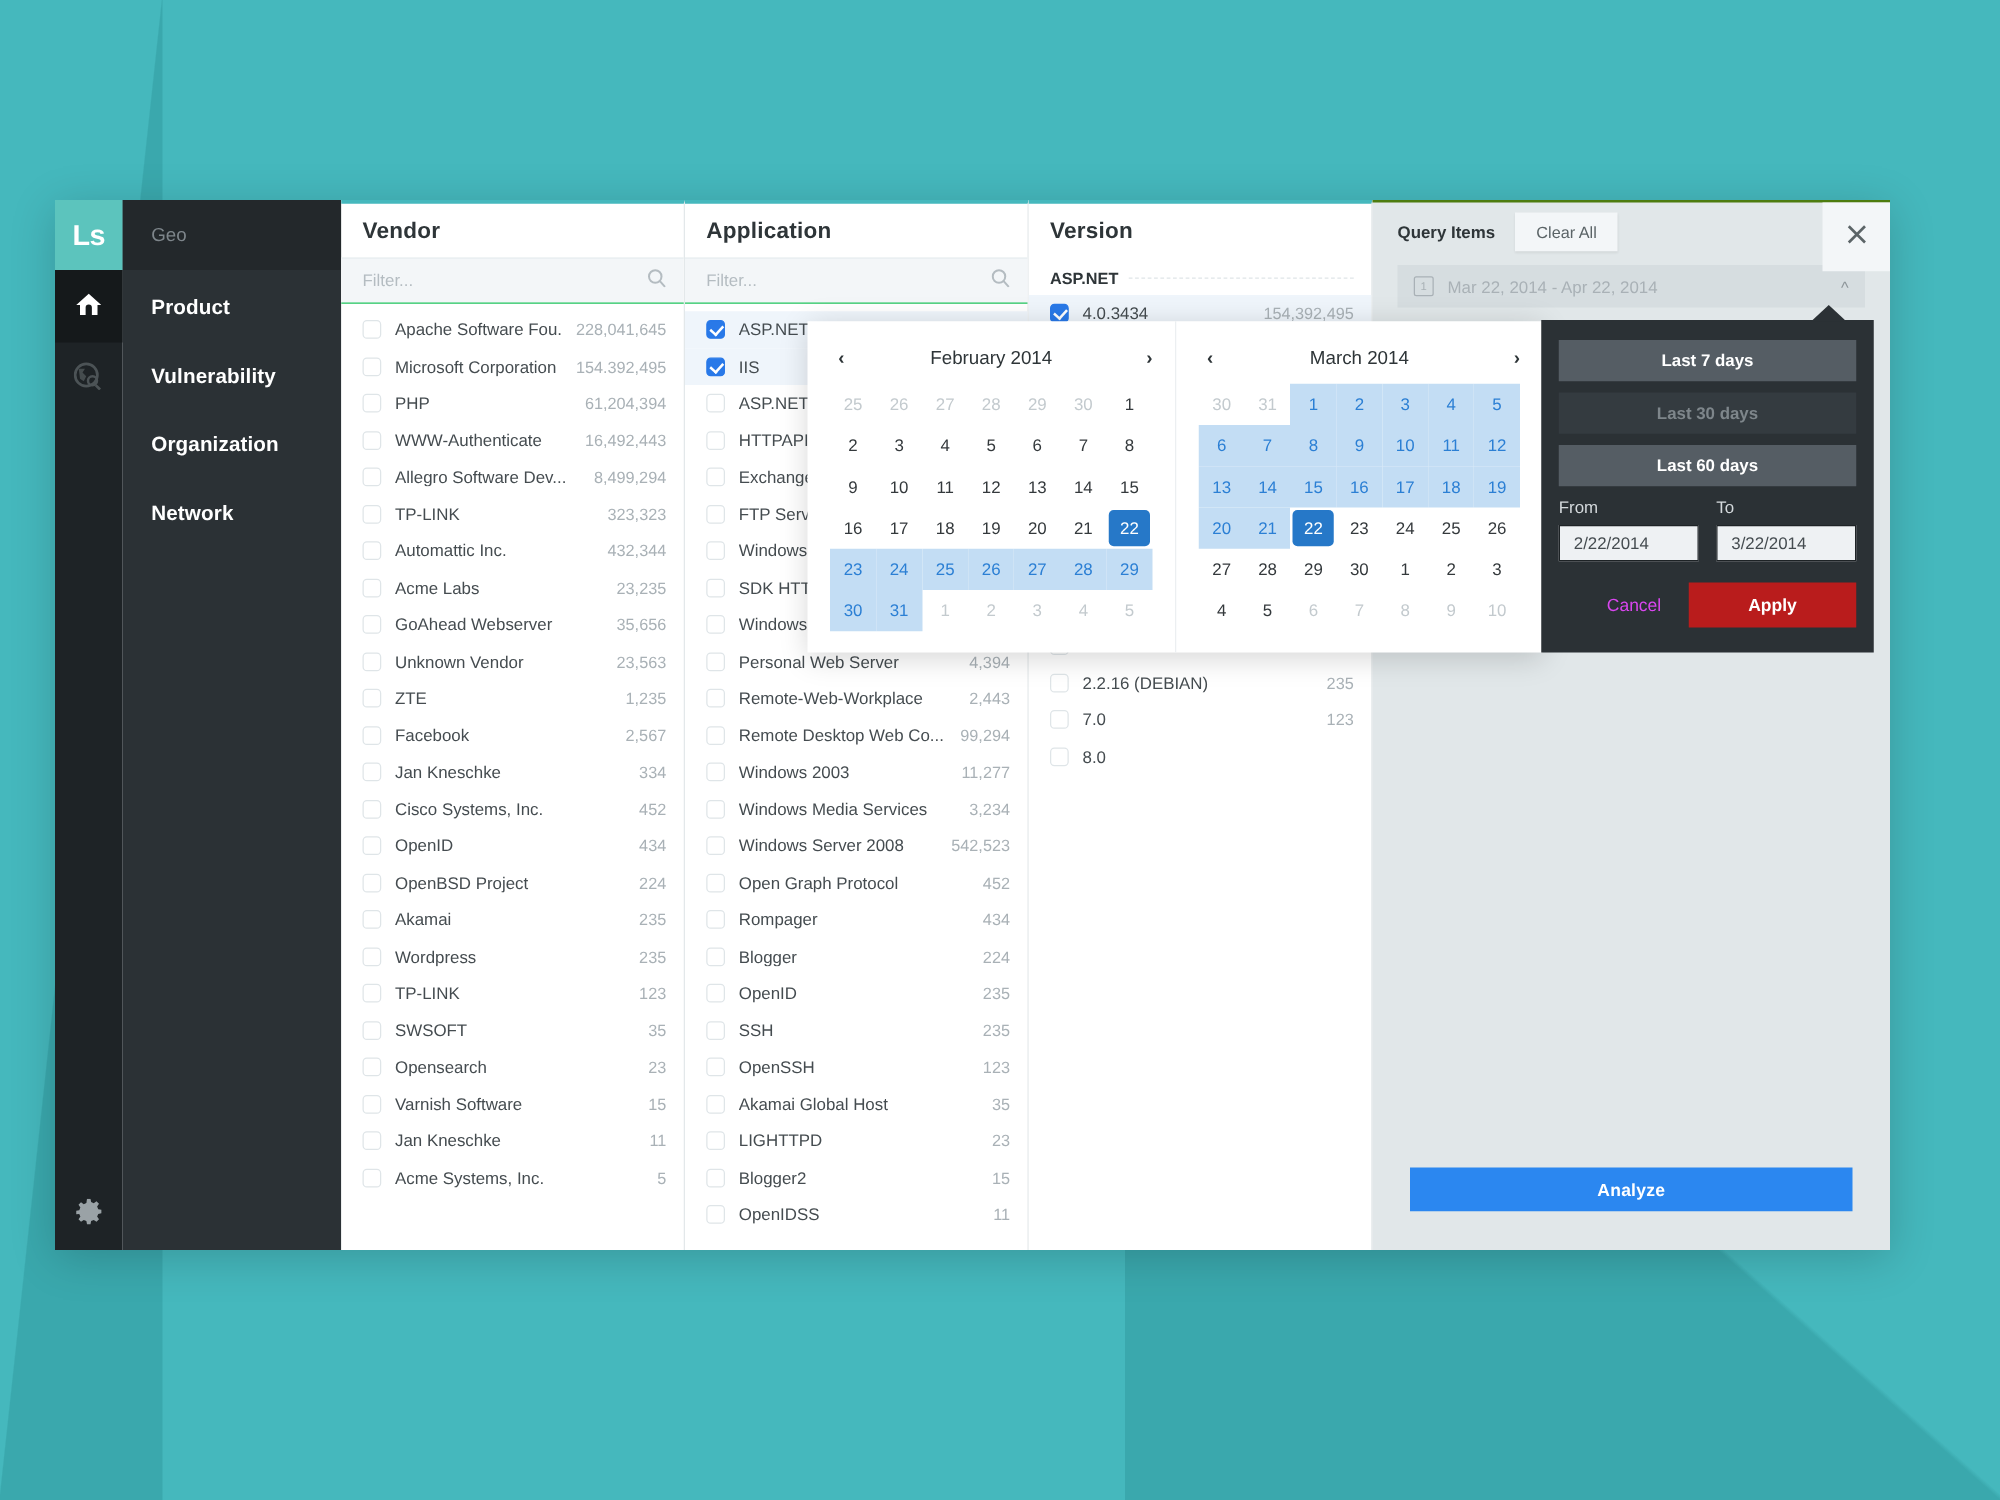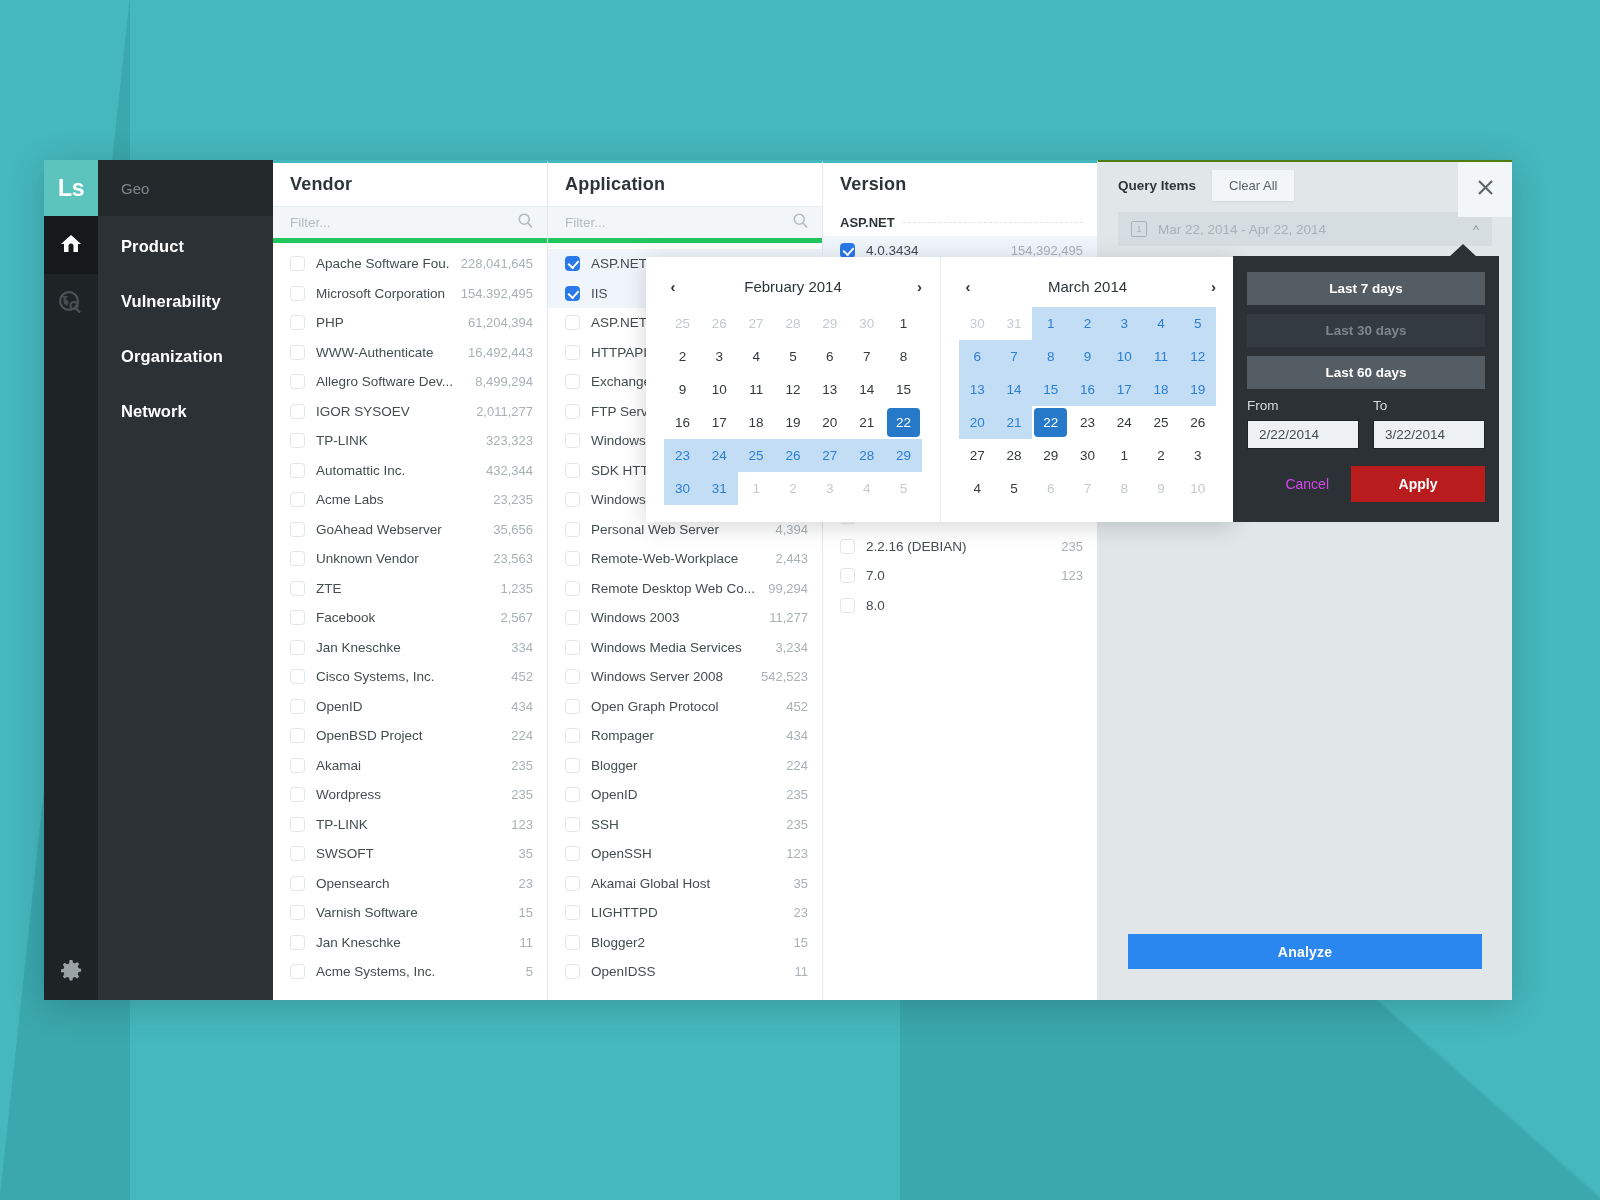--- a/index.html
+++ b/index.html
@@ -59,21 +59,21 @@
   .cols { display:flex; flex:none; }
   .col {
     width:275px; background:#fff; border-right:1px solid #e3e8ea;
     height:840px; position:relative; border-top:3px solid #45b8bd;
   }
   .col-head {
     height:43px; display:flex; align-items:center; padding-left:17px;
     font-size:18px; font-weight:bold; color:#2e3538; letter-spacing:.2px;
   }
   .filter {
-    height:37px; background:#f3f6f8; border-top:1px solid #e8edef; border-bottom:5px solid #22c55e;
+    height:37px; background:#f3f6f8; border-top:1px solid #e8edef; border-bottom:1px solid #22c55e;
     display:flex; align-items:center; padding:0 14px 0 17px; justify-content:space-between;
   }
   .filter .ph { color:#b4bcc1; font-size:13.5px; }
   .filter svg { stroke:#b4bcc1; fill:none; stroke-width:1.6; }
   .list { padding-top:6px; }
   .row {
     height:29.5px; display:flex; align-items:center; padding:0 14px 0 17px; gap:11px;
   }
   .row.sel { background:#eff5fb; }
   .cb {
@@ -255,25 +255,20 @@
           </div>
           <div class="row">
             <span class="cb"></span>
             <span class="lbl">WWW-Authenticate</span>
             <span class="cnt">16,492,443</span>
           </div>
           <div class="row">
             <span class="cb"></span>
             <span class="lbl">Allegro Software Dev...</span>
             <span class="cnt">8,499,294</span>
-          </div>
-          <div class="row">
-            <span class="cb"></span>
-            <span class="lbl">IGOR SYSOEV</span>
-            <span class="cnt">2,011,277</span>
           </div>
           <div class="row">
             <span class="cb"></span>
             <span class="lbl">TP-LINK</span>
             <span class="cnt">323,323</span>
           </div>
           <div class="row">
             <span class="cb"></span>
             <span class="lbl">Automattic Inc.</span>
             <span class="cnt">432,344</span>

